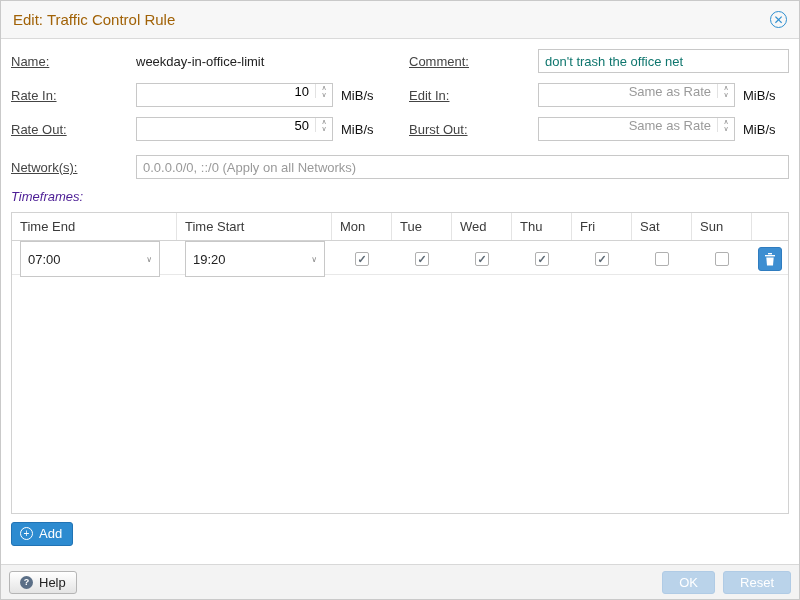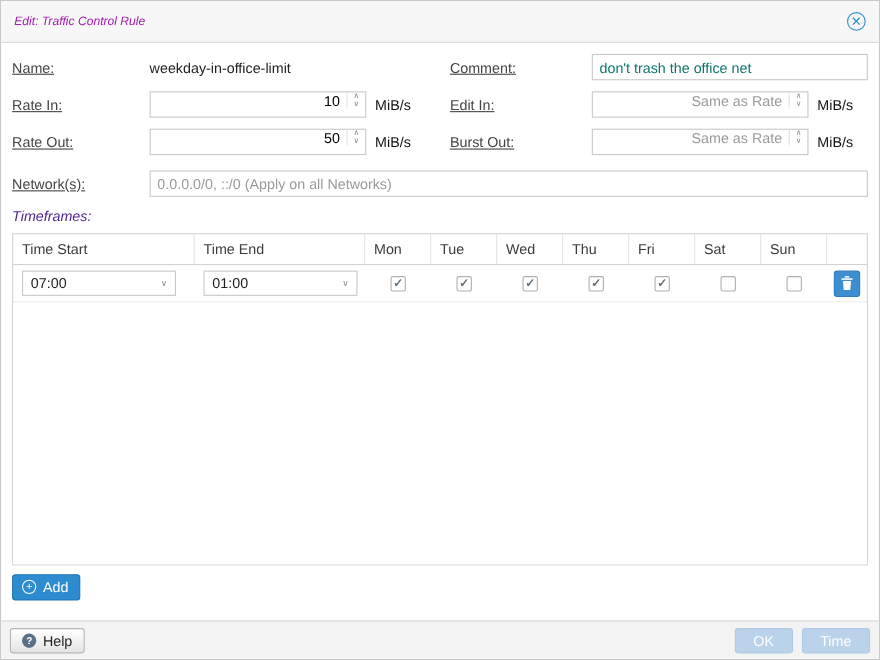--- a/index.html
+++ b/index.html
@@ -19,21 +19,21 @@
     overflow: hidden;
   }
   
   .titlebar {
     flex: 0 0 38px;
     display: flex; align-items: center;
     padding: 0 12px;
     background: #f7f7f7;
     border-bottom: 1px solid #dadada;
   }
-  .title { color: #a21caf; font-size: 11px; font-style: italic; }
+  .title { color: #a16207; font-size: 15px; }
   .close {
     margin-left: auto;
     width: 17px; height: 17px;
     border: 1px solid #2e8fd0; border-radius: 50%;
     color: #2e8fd0;
     display: flex; align-items: center; justify-content: center;
     font-size: 12px; line-height: 1;
     cursor: pointer;
   }
   
@@ -74,21 +74,21 @@
     align-items: center;
   }
   .tf-header { border-bottom: 1px solid #d2d2d2; }
   .hc { padding: 6px 8px; color: #3b3b3b; border-right: 1px solid #e4e4e4; cursor: pointer; }
   .hc:last-child { border-right: none; }
   .tf-row { height: 34px; border-bottom: 1px solid #e8e8e8; }
   .tc { display: flex; align-items: center; justify-content: center; height: 100%; padding: 0 4px; }
   .tc.left { justify-content: flex-start; padding-left: 8px; }
   .combo {
     display: flex; align-items: center;
-    border: 1px solid #c8c8c8; height: 23px; width: 140px;
+    border: 1px solid #c8c8c8; height: 36px; width: 140px;
     padding: 0 7px; background: #fff; cursor: pointer;
   }
   .combo .chev { margin-left: auto; color: #888; font-size: 8px; }
   .cb {
     width: 14px; height: 14px;
     border: 1px solid #b0b0b0; border-radius: 2px; background: #fff;
     display: inline-flex; align-items: center; justify-content: center;
     font-size: 11px; color: #5f6b76; cursor: pointer;
   }
   .cb[data-checked="true"]::after { content: "✓"; font-weight: bold; }
@@ -218,42 +218,42 @@
       <span class="lbl">Network(s):</span>
       <input class="textfield" type="text" placeholder="0.0.0.0/0, ::/0 (Apply on all Networks)" style="">
     </div>
 
     
     <div class="tf-label">Timeframes:</div>
 
     
     <div class="tf">
       <div class="tf-header">
+        <span class="hc">Time End</span>
         <span class="hc">Time Start</span>
-        <span class="hc">Time End</span>
         <span class="hc">Mon</span>
         <span class="hc">Tue</span>
         <span class="hc">Wed</span>
         <span class="hc">Thu</span>
         <span class="hc">Fri</span>
         <span class="hc">Sat</span>
         <span class="hc">Sun</span>
         <span class="hc"></span>
       </div>
 
       <div class="tf-row">
         <span class="tc left">
           <span class="combo">
             <span>07:00</span>
             <span class="chev">∨</span>
           </span>
         </span>
         <span class="tc left">
           <span class="combo">
-            <span>01:00</span>
+            <span>19:20</span>
             <span class="chev">∨</span>
           </span>
         </span>
         <span class="tc">
             <span class="cb" data-checked="true"></span>
           </span>
         <span class="tc">
             <span class="cb" data-checked="true"></span>
           </span>
         <span class="tc">
@@ -293,16 +293,16 @@
 
   </div>
 
   <div class="footer">
     <button class="btn-help">
       <span class="q-circle">?</span>
       <span>Help</span>
     </button>
     <span class="spacer"></span>
     <button class="btn-ok">OK</button>
-    <button class="btn-reset">Time</button>
+    <button class="btn-reset">Reset</button>
   </div>
 
 </div>
 
 </body></html>

